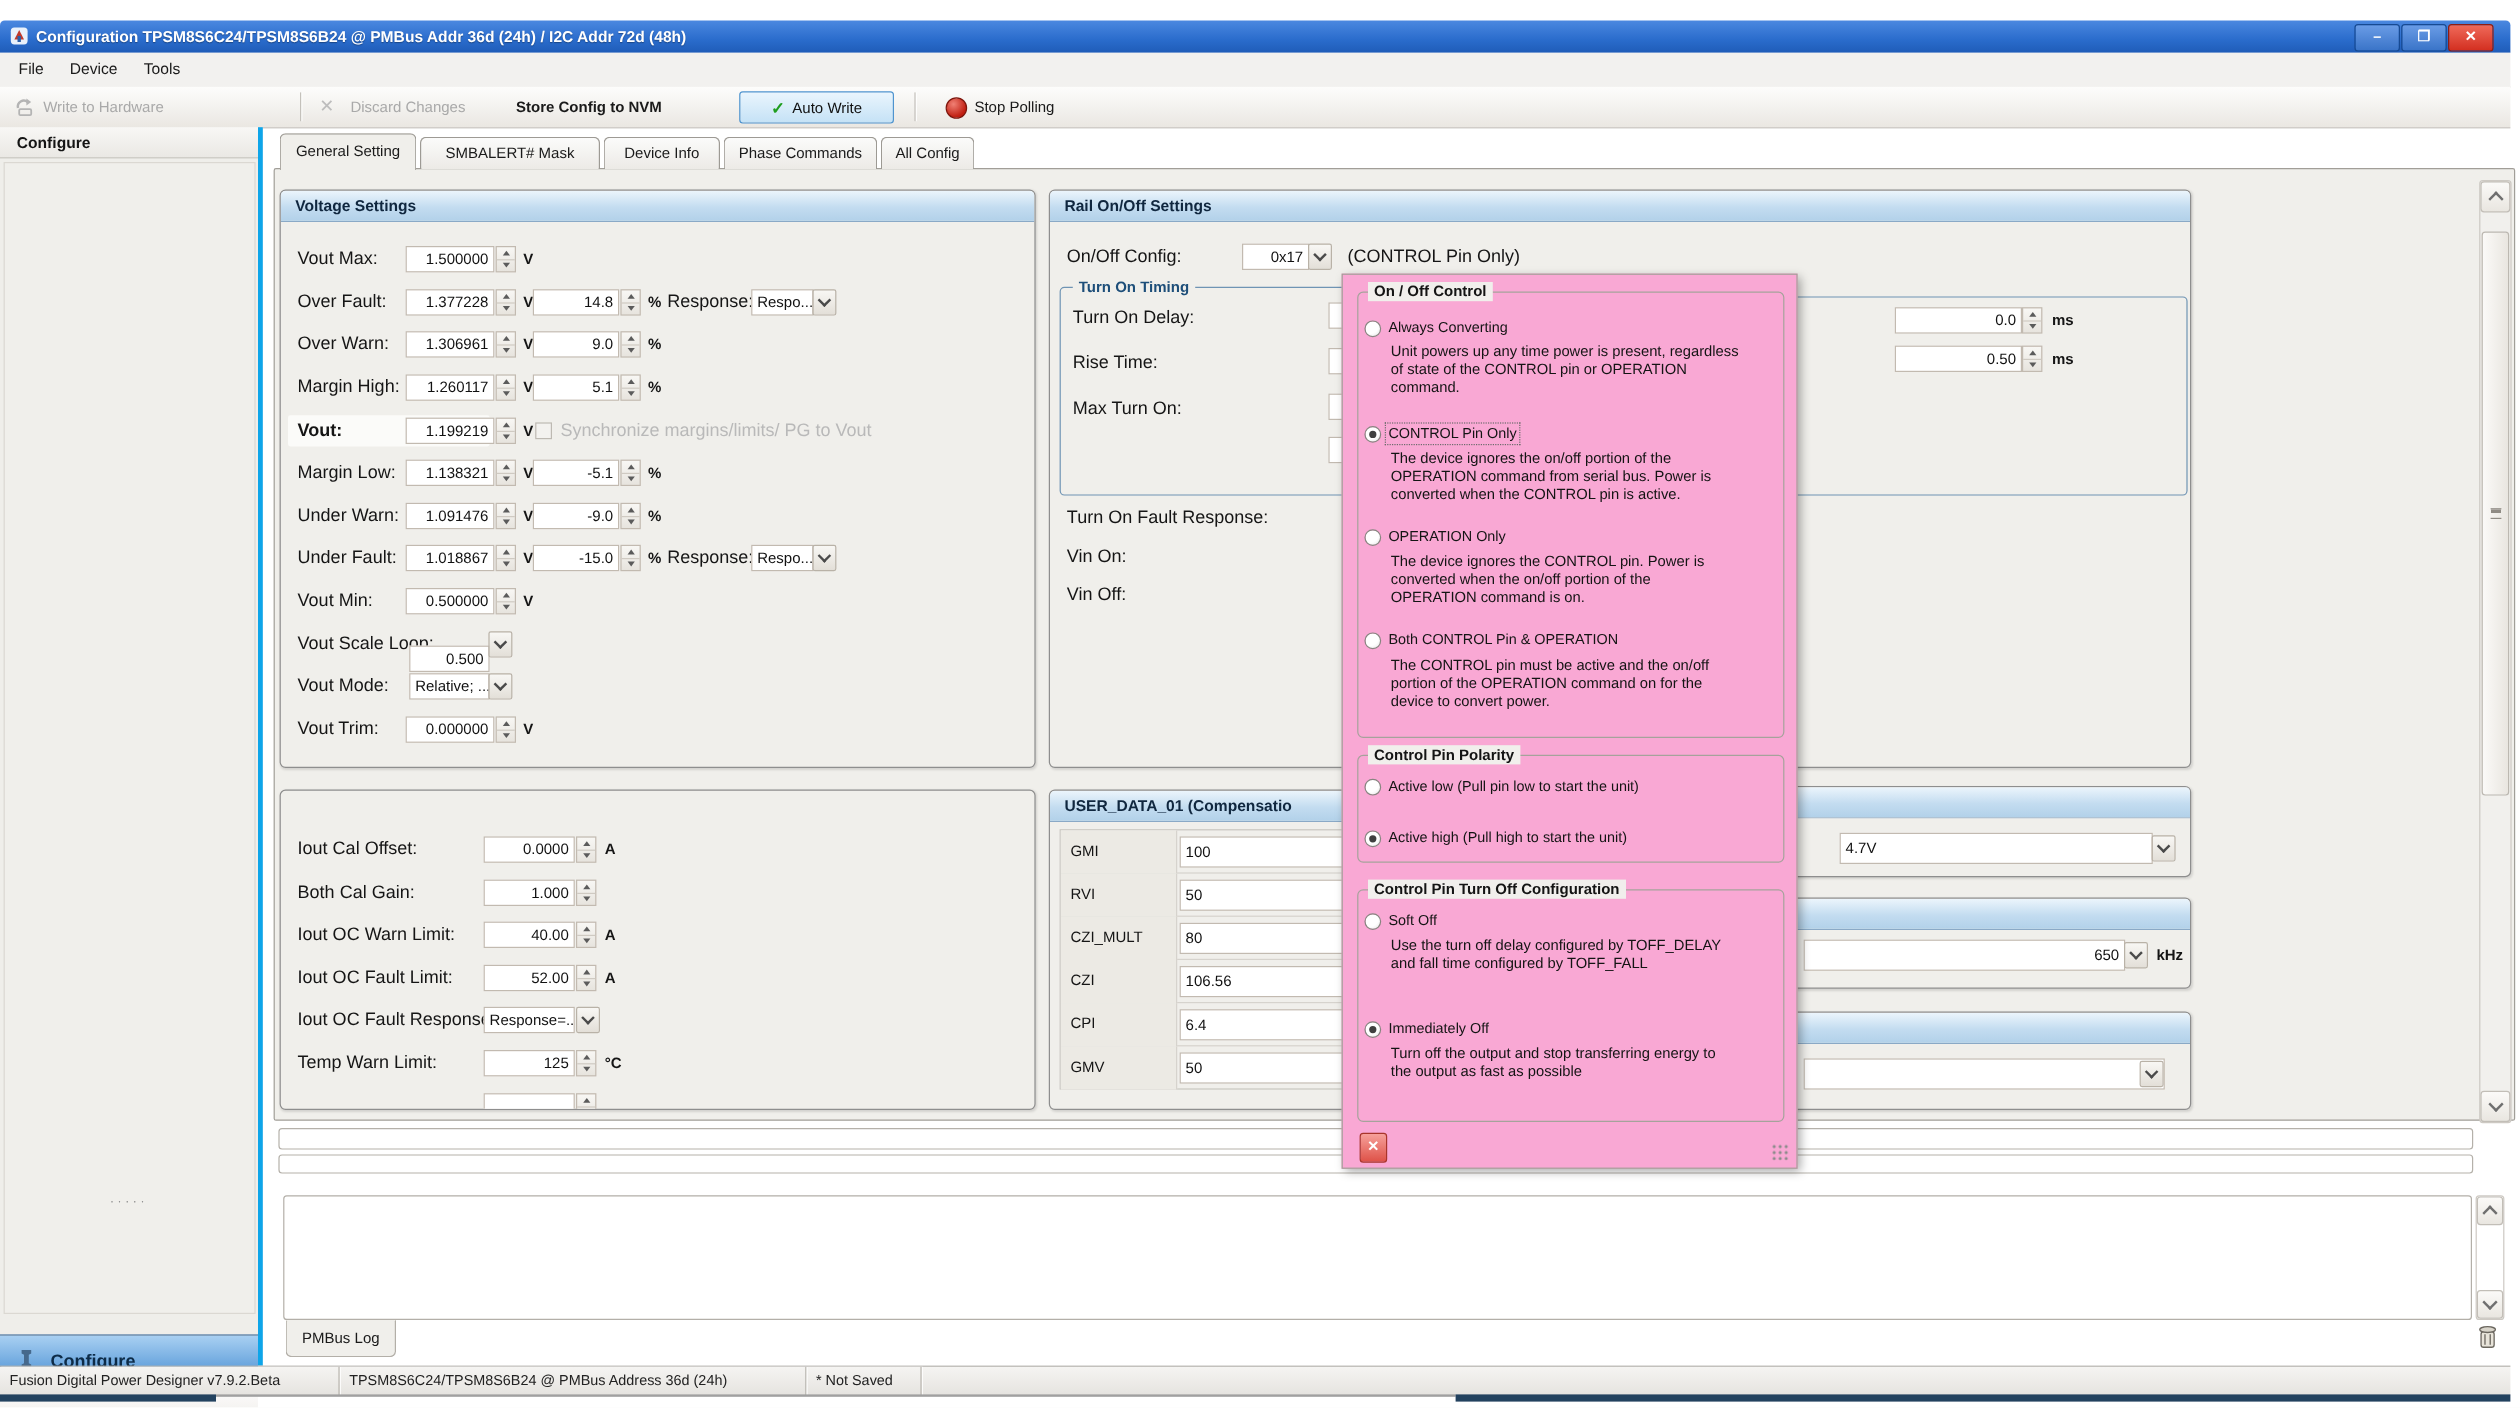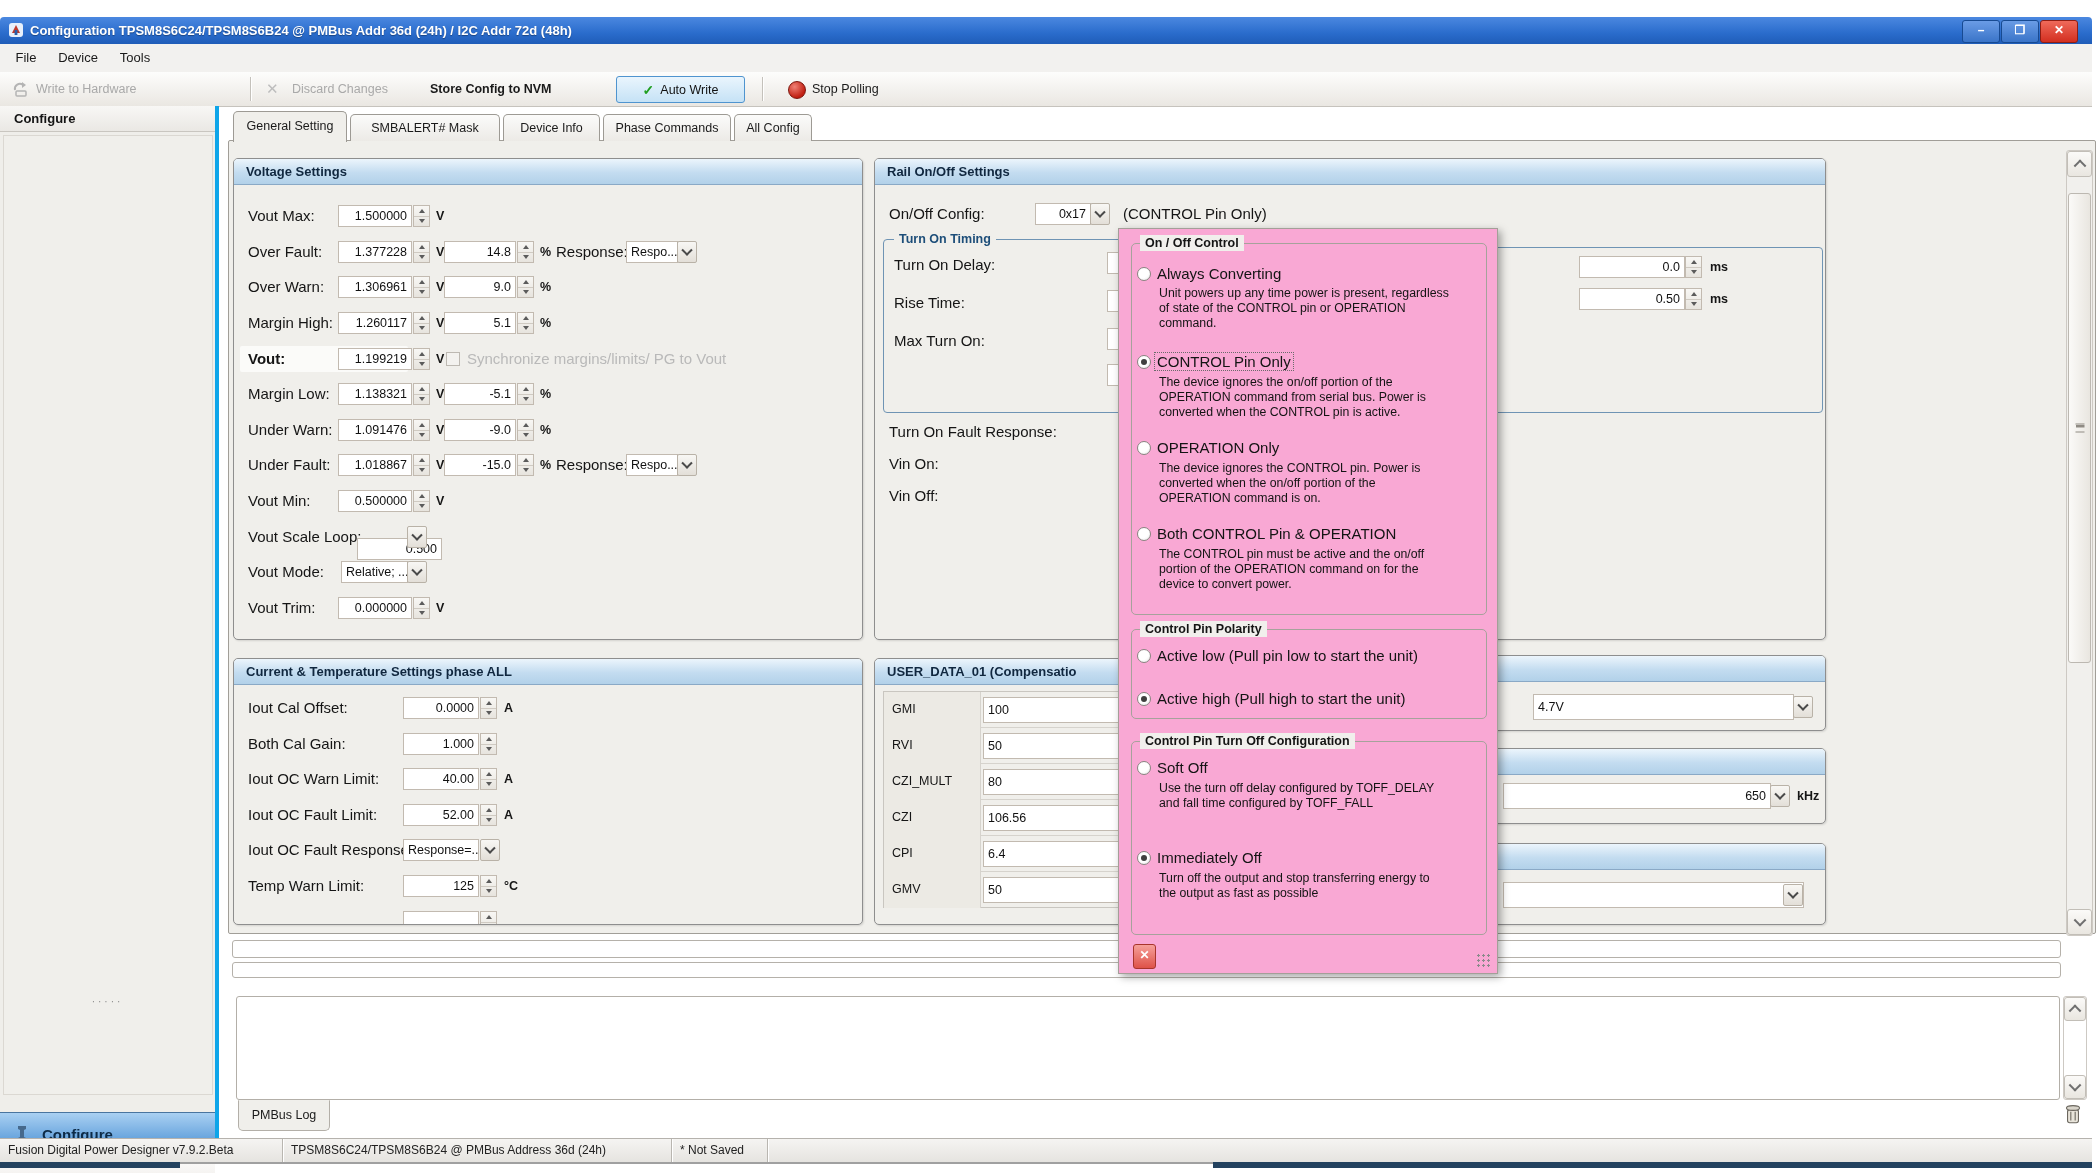--- a/index.html
+++ b/index.html
@@ -94,21 +94,21 @@
   .scell{position:absolute;top:0;height:24px;line-height:23px;font-size:12px;color:#222;padding-left:8px;box-sizing:border-box;
     border-right:1px solid #b9b6b0;box-shadow:1px 0 0 #fff;white-space:nowrap;overflow:hidden;}
   
   .popup{position:absolute;left:1118px;top:228px;width:380px;height:746px;background:#f9a8d4;border:1px solid #a39f98;
     box-shadow:3px 3px 8px rgba(0,0,0,.35);z-index:50;box-sizing:border-box;}
   .pgrp{position:absolute;border:1px solid #a6a29b;border-radius:5px;box-sizing:border-box;}
   .pgrp .gtitle{position:absolute;top:-9px;left:8px;background:#f1efec;padding:0 5px;font-size:12.5px;font-weight:bold;color:#141414;line-height:16px;white-space:nowrap;}
   .rad{position:absolute;width:14px;height:14px;border:1px solid #898581;border-radius:50%;box-sizing:border-box;
     background:radial-gradient(circle at 35% 30%,#fff 55%,#e2e2e2);}
   .rad.sel::after{content:"";position:absolute;left:3px;top:3px;width:6px;height:6px;border-radius:50%;background:#3f3f3f;}
-  .olbl{position:absolute;font-size:15px;line-height:17px;color:#141414;white-space:nowrap;}
+  .olbl{position:absolute;font-size:12px;line-height:17px;color:#141414;white-space:nowrap;}
   .olbl.focus{outline:1px dotted #6b6b6b;padding:0 2px;}
   .odesc{position:absolute;font-size:12.3px;line-height:15px;color:#141414;width:290px;}
   .pclose{position:absolute;left:14px;top:715px;width:21px;height:23px;border:1px solid #a8352b;border-radius:3px;
     background:linear-gradient(#f6a09a,#de5248);color:#fff;font-weight:bold;font-size:12px;text-align:center;line-height:21px;}
   .pgrip{position:absolute;right:6px;bottom:6px;width:15px;height:14px;
     background-image:radial-gradient(#8a8a8a 1.2px, transparent 1.4px);background-size:5px 5px;}
   .botline{position:absolute;background:#23425f;}
 </style>
 </head>
 <body>
@@ -298,38 +298,37 @@
 
     <span class="lbl" style="left:14px;top:331px;">Vout Min:</span>
     <span class="inp" style="left:104px;top:331px;width:74px;">0.500000</span>
     <span class="spin" style="left:179px;top:331px;">
         <b class="su"></b>
         <b class="sd"></b>
       </span>
     <span class="unit" style="left:202px;top:331px;">V</span>
 
     <span class="lbl" style="left:14px;top:367px;">Vout Scale Loop:</span>
-    <span class="inp" style="left:123px;top:367px;width:85px;margin-top:12px;">0.500</span>
+    <span class="inp" style="left:107px;top:367px;width:67px;margin-top:12px;">0.500</span>
     <span class="cbtn" style="left:173px;top:367px;"></span>
 
     <span class="lbl" style="left:14px;top:402px;">Vout Mode:</span>
     <span class="inp lft" style="left:107px;top:402px;width:67px;">Relative; ...</span>
     <span class="cbtn" style="left:173px;top:402px;"></span>
 
     <span class="lbl" style="left:14px;top:438px;">Vout Trim:</span>
     <span class="inp" style="left:104px;top:438px;width:74px;">0.000000</span>
     <span class="spin" style="left:179px;top:438px;">
         <b class="su"></b>
         <b class="sd"></b>
       </span>
     <span class="unit" style="left:202px;top:438px;">V</span>
   </div>
 
   <div class="panel" style="left:233px;top:658px;width:630px;height:267px;overflow:hidden;">
-    <div class="phead">Current &amp; Temperature Settings phase ALL</div>
     <span class="lbl" style="left:14px;top:38px;">Iout Cal Offset:</span>
     <span class="inp" style="left:169px;top:38px;width:76px;">0.0000</span>
     <span class="spin" style="left:246px;top:38px;">
         <b class="su"></b>
         <b class="sd"></b>
       </span>
     <span class="unit" style="left:270px;top:38px;">A</span>
     <span class="lbl" style="left:14px;top:74px;">Both Cal Gain:</span>
     <span class="inp" style="left:169px;top:74px;width:76px;">1.000</span>
     <span class="spin" style="left:246px;top:74px;">

